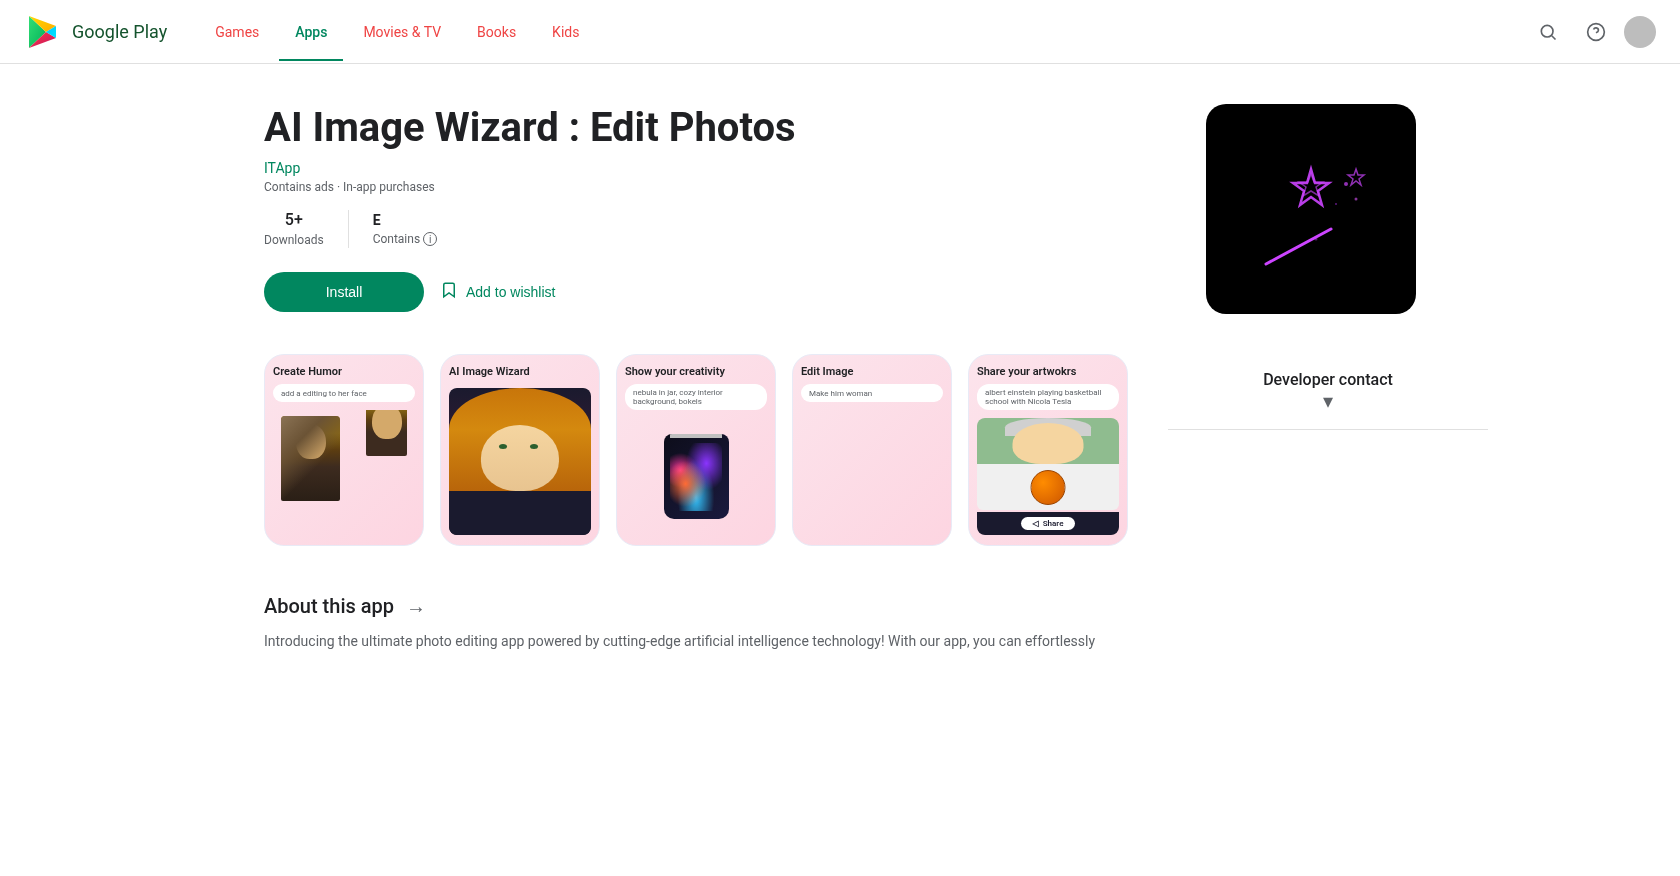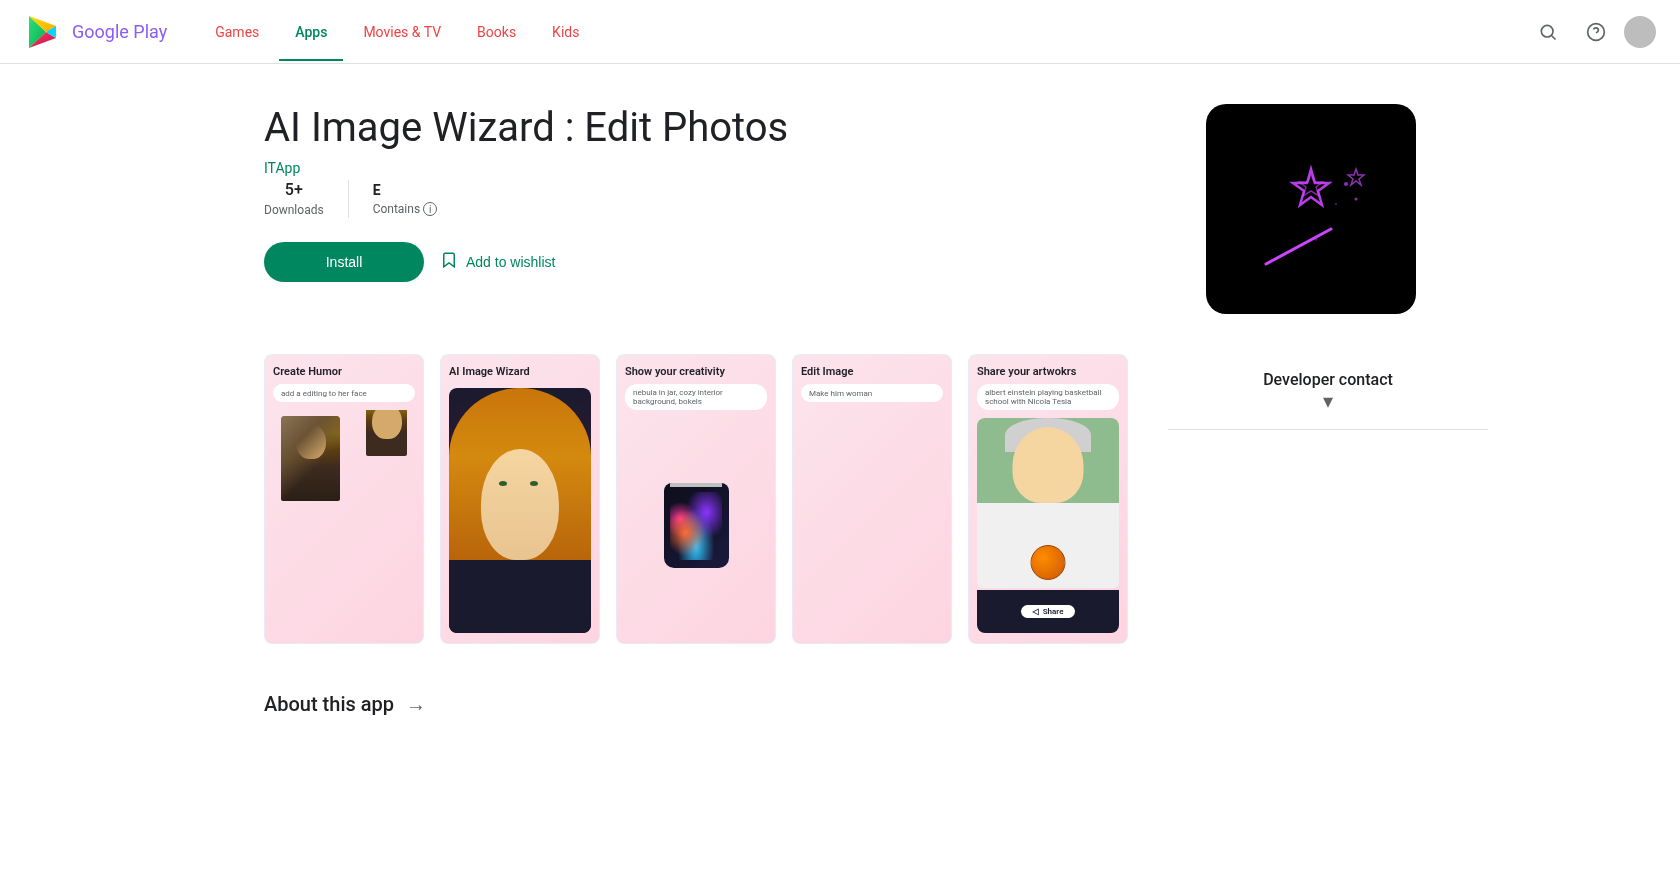--- a/index.html
+++ b/index.html
@@ -23,21 +23,21 @@
       gap: 8px;
       margin-right: 32px;
       text-decoration: none;
     }
     .play-triangle {
       width: 40px;
       height: 40px;
     }
     .logo-text {
       font-size: 18px;
-      color: #8b5cf6;
+      color: #14532d;
       font-weight: 400;
     }
     .header-nav {
       display: flex;
       align-items: center;
       gap: 4px;
       flex: 1;
     }
     .nav-item {
       padding: 8px 16px;
@@ -99,21 +99,21 @@
     .app-header {
       display: flex;
       gap: 40px;
       margin-bottom: 40px;
     }
     .app-info {
       flex: 1;
     }
     .app-title {
       font-size: 40px;
-      font-weight: 400;
+      font-weight: 700;
       color: #202124;
       margin-bottom: 8px;
       line-height: 1.2;
     }
     .app-developer {
       color: #01875f;
       font-size: 14px;
       margin-bottom: 4px;
       cursor: pointer;
     }
@@ -201,22 +201,22 @@
     }
     .screenshots-container {
       display: flex;
       gap: 16px;
       overflow-x: auto;
       padding-bottom: 8px;
     }
     .screenshot-card {
       flex-shrink: 0;
       width: 160px;
-      height: 290px;
-      border-radius: 8px;
+      height: 192px;
+      border-radius: 20px;
       overflow: hidden;
       border: 1px solid #e8eaf6;
       background: #fce4ec;
       position: relative;
     }
     .screenshot-inner {
       width: 100%;
       height: 100%;
       display: flex;
       flex-direction: column;
@@ -600,20 +600,21 @@
     <button class="avatar-btn"></button>
   </div>
 </header>
 
 <main class="main">
 
   <div class="app-header">
     <div class="app-info">
       <h1 class="app-title">AI Image Wizard : Edit Photos</h1>
       <div class="app-developer">ITApp</div>
+      <div class="app-meta">Contains ads · In-app purchases</div>
       <div class="app-stats">
         <div class="stat-item">
           <span class="stat-value">5+</span>
           <span class="stat-label">Downloads</span>
         </div>
         <div class="stat-item">
           <span class="stat-value everyone-badge">
             <span>E</span>
           </span>
           <span class="stat-label">
@@ -748,20 +749,21 @@
           </div>
 
         </div>
       </div>
 
       <div class="about-section">
         <div class="about-header">
           <h2 class="about-title">About this app</h2>
           <span class="about-arrow">→</span>
         </div>
+        <p class="about-text">Introducing the ultimate photo editing app powered by cutting-edge artificial intelligence technology! With our app, you can effortlessly</p>
       </div>
     </div>
 
     <div class="content-side">
       <div class="dev-contact">
         <span class="dev-contact-label">Developer contact</span>
         <span class="chevron-icon">▾</span>
       </div>
     </div>
   </div>

